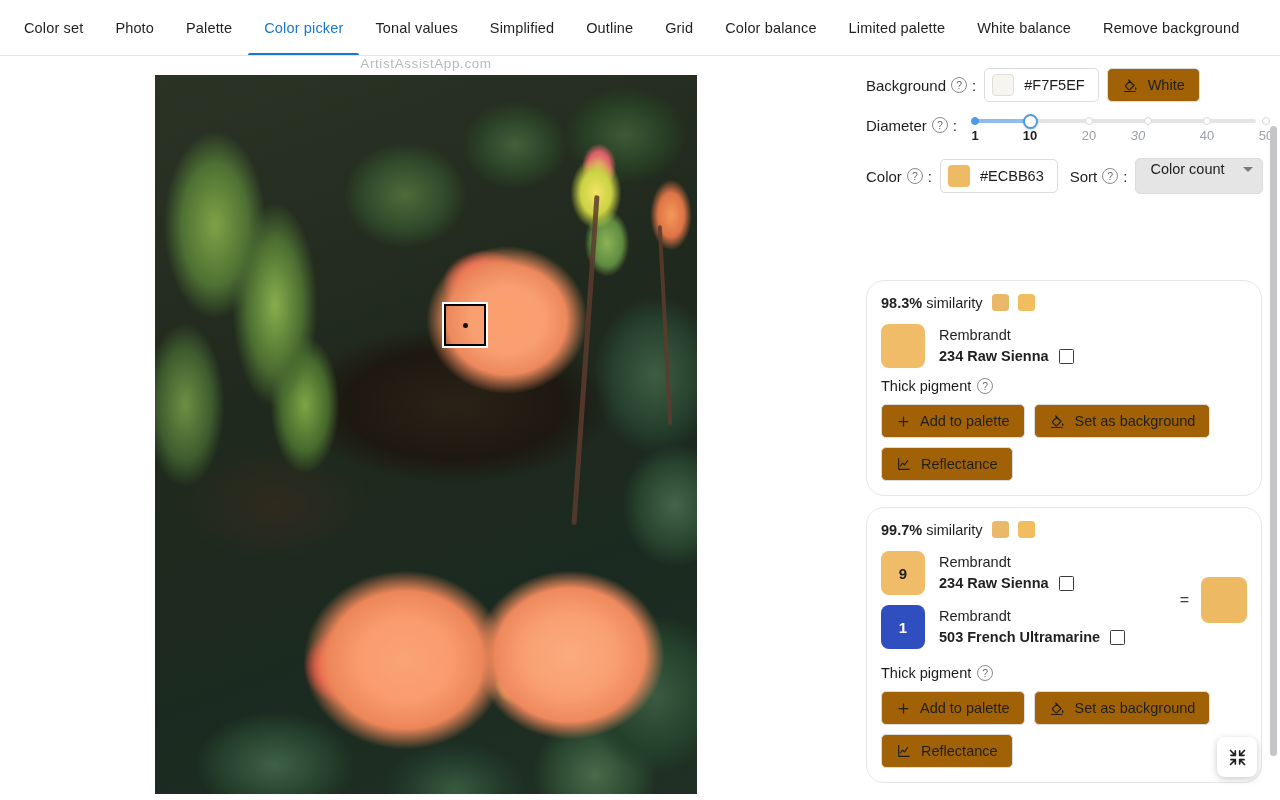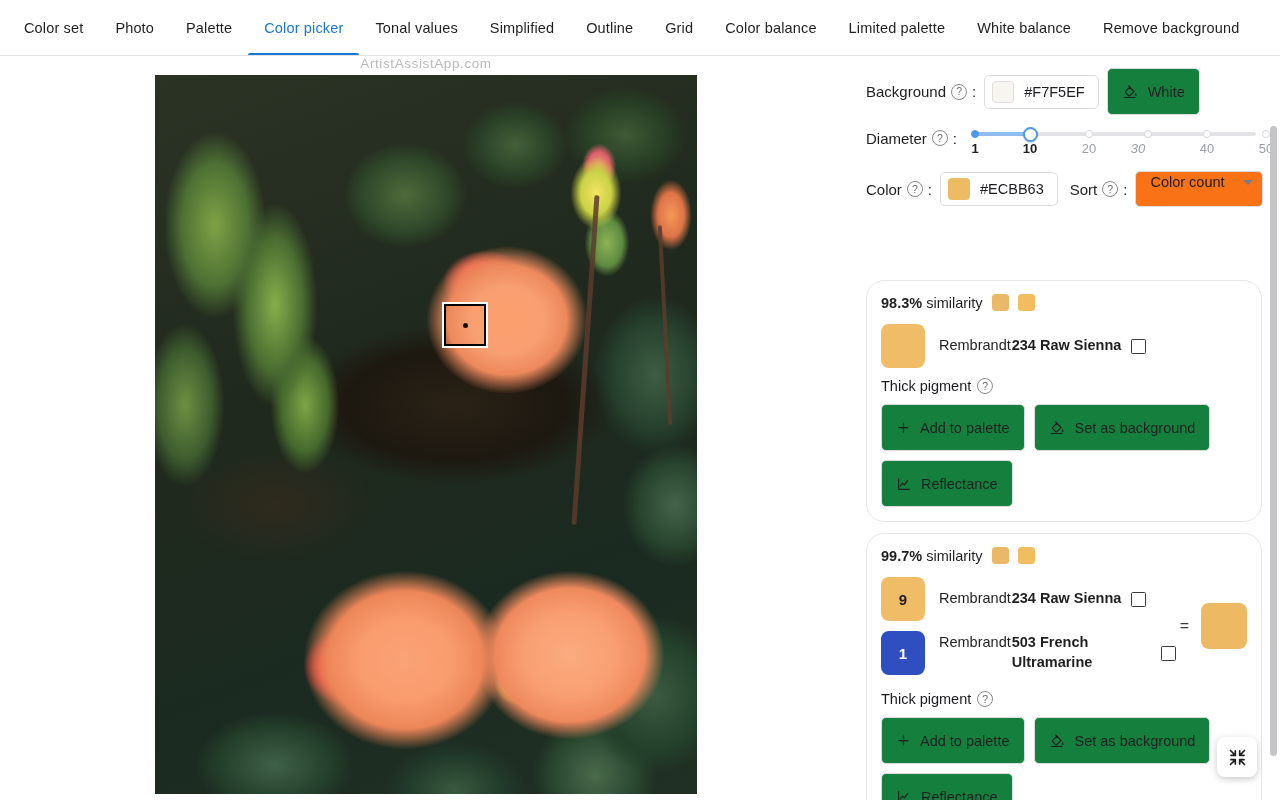--- a/index.html
+++ b/index.html
@@ -203,43 +203,43 @@
   }
   .chip {
     width: 22px; height: 22px;
     border-radius: 4px;
     flex: none;
   }
   .btn {
     display: inline-flex;
     align-items: center;
     gap: 9px;
-    height: 47px;
+    height: 34px;
     padding: 0 14px;
     border: 1px solid #dadce0;
     border-radius: 5px;
-    background: #15803d;
+    background: #a16207;
     font-size: 14.5px;
     color: #1f1f1f;
     cursor: pointer;
     white-space: nowrap;
     font-family: inherit;
   }
 
   .select {
     display: inline-flex;
     align-items: center;
     justify-content: space-between;
     gap: 16px;
     height: 36px;
     min-width: 128px;
     padding: 0 9px 14px 14px;
     border: 1px solid #dadce0;
     border-radius: 5px;
-    background: #f97316;
+    background: #e5e5e5;
     font-size: 14.5px;
     cursor: pointer;
   }
   .caret {
     width: 0; height: 0;
     border-left: 5px solid transparent;
     border-right: 5px solid transparent;
     border-top: 5.5px solid #7a7a80;
     flex: none;
   }
@@ -311,21 +311,21 @@
     gap: 14px;
     margin-bottom: 10px;
   }
   .pigment-swatch {
     width: 44px; height: 44px;
     border-radius: 8px;
     flex: none;
     display: flex; align-items: center; justify-content: center;
     font-size: 15px; font-weight: 700;
   }
-  .pigment-meta { display: flex; gap: 1px; }
+  .pigment-meta { display: flex; flex-direction: column; gap: 1px; }
   .brand { font-size: 14.5px; color: #1f1f1f; line-height: 1.35; }
   .pname-line { display: flex; align-items: center; gap: 10px; }
   .pname { font-size: 14.5px; font-weight: 700; color: #1f1f1f; line-height: 1.35; }
   .cbox {
     width: 15px; height: 15px;
     border: 1.6px solid #3a3a3e;
     border-radius: 1.5px;
     background: #fff;
     flex: none;
     cursor: pointer;

